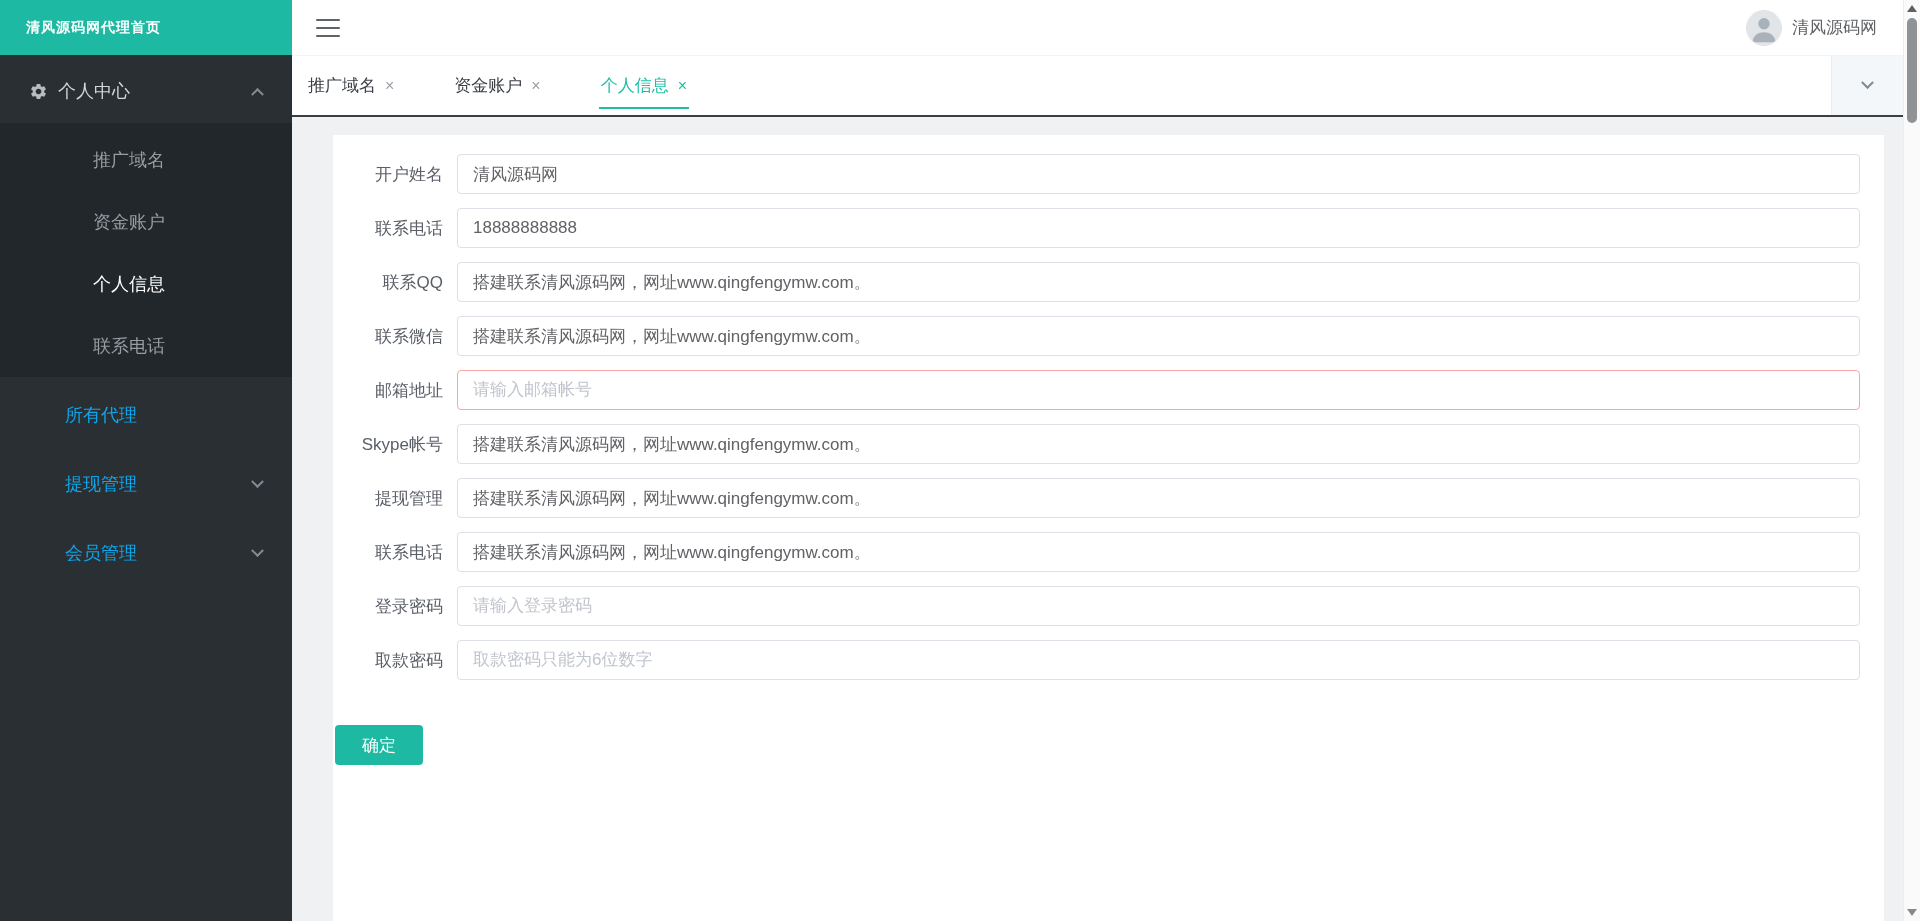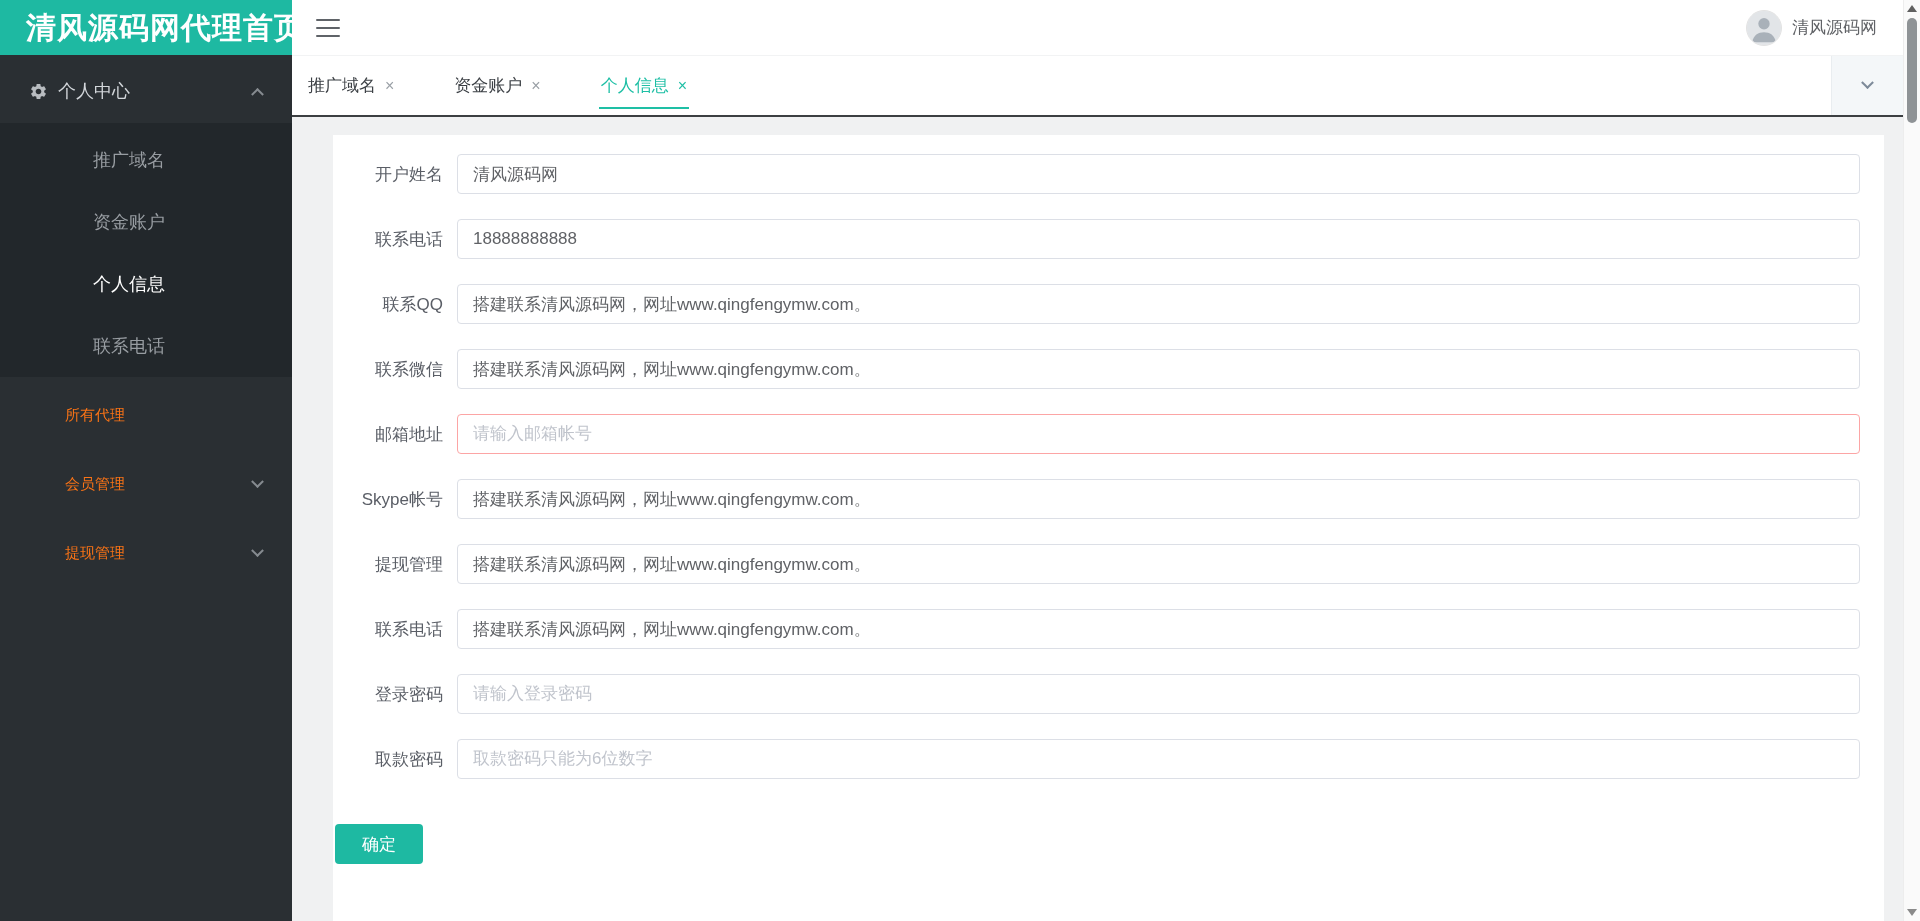--- a/index.html
+++ b/index.html
@@ -2,32 +2,32 @@
 <html><head>
 <meta charset="utf-8">
 <style>
   * { margin:0; padding:0; box-sizing:border-box; }
   html,body { width:1920px; height:921px; overflow:hidden;
     font-family:"Liberation Sans", sans-serif; background:#f0f1f2; }
 
   
   .sidebar { position:absolute; left:0; top:0; width:292px; height:921px;
     background:#2a2f33; z-index:5; }
-  .logo { height:55px; background:#1eb9a2; color:#fff; font-size:30px;
+  .logo { height:55px; background:#1eb9a2; color:#fff; font-size:14px;
     font-weight:bold; line-height:55px; padding-left:26px; letter-spacing:1px;
     white-space:nowrap; overflow:hidden; }
   .menu-group { height:64px; margin-top:4px; display:flex; align-items:center;
     padding:0 30px 0 29px; color:#c8ccd0; font-size:18px; cursor:pointer; }
   .menu-group .glabel { margin-left:10px; flex:1; color:#d2d6da; }
   .submenu { background:#22272b; padding-top:6px; }
   .sub-item { height:62px; line-height:62px; padding-left:93px; font-size:18px;
     color:#989da2; cursor:pointer; }
   .sub-item.active { color:#ffffff; }
   .side-item { height:62px; margin-top:7px; display:flex; align-items:center;
-    padding:0 30px 0 65px; font-size:15px; color:#f97316; cursor:pointer; }
+    padding:0 30px 0 65px; font-size:18px; color:#0ea5e9; cursor:pointer; }
   .side-item .slabel { flex:1; }
   .chev { width:9px; height:9px; border-right:2px solid #868b90;
     border-bottom:2px solid #868b90; display:inline-block; }
   .chev.up { transform:rotate(-135deg) translate(-2px,-2px); }
   .chev.down { transform:rotate(45deg) translate(-2px,-2px); }
 
   
   .header { position:absolute; left:292px; top:0; right:17px; height:55px;
     background:#fff; display:flex; align-items:center; }
   .hamburger { margin-left:24px; width:24px; height:18px; display:flex;
@@ -55,21 +55,21 @@
     align-items:center; justify-content:center; cursor:pointer; }
   .tab-dropdown .chev { border-color:#7d8a99; }
 
   
   .content-divider { position:absolute; left:292px; right:17px; top:115px;
     height:2px; background:#3c3f42; }
   .main { position:absolute; left:292px; top:117px; right:17px; bottom:0;
     background:#f0f1f2; overflow:hidden; }
   .card { margin:18px 19px 0 41px; background:#fff; min-height:900px;
     padding:19px 0 40px 0; }
-  .form-row { display:flex; align-items:center; margin-bottom:25px; }
+  .form-row { display:flex; align-items:center; margin-bottom:14px; }
   .form-label { width:124px; padding-right:14px; text-align:right;
     font-size:17px; color:#5a5e66; white-space:nowrap; }
   .form-input { flex:1; margin-right:24px; height:40px;
     border:1px solid #dcdfe6; border-radius:4px; padding:0 15px;
     font-size:17px; color:#606266; outline:none; background:#fff;
     font-family:"Liberation Sans", sans-serif; }
   .form-input::placeholder { color:#c0c4cc; }
   .form-input.focused { border:1px solid #fca5a5; }
   .submit-btn { margin:37px 0 0 2px; width:88px; height:40px;
     background:#1eb9a2; color:#fff; border:none; border-radius:4px;
@@ -107,25 +107,25 @@
     <div class="sub-item">推广域名</div>
     <div class="sub-item">资金账户</div>
     <div class="sub-item active">个人信息</div>
     <div class="sub-item">联系电话</div>
   </div>
 
   <div class="side-item">
     <span class="slabel">所有代理</span>
   </div>
   <div class="side-item">
+    <span class="slabel">提现管理</span>
+    <span class="chev down"></span>
+  </div>
+  <div class="side-item">
     <span class="slabel">会员管理</span>
-    <span class="chev down"></span>
-  </div>
-  <div class="side-item">
-    <span class="slabel">提现管理</span>
     <span class="chev down"></span>
   </div>
 </div>
 
 <div class="header">
   <div class="hamburger">
     <span></span>
       <span></span>
       <span></span>
   </div>

